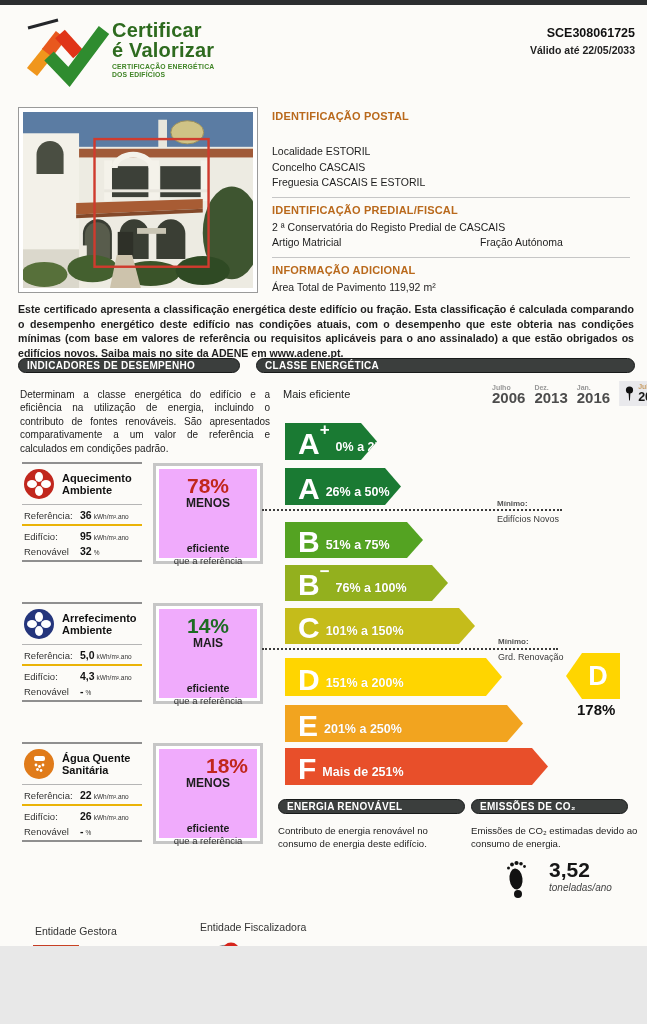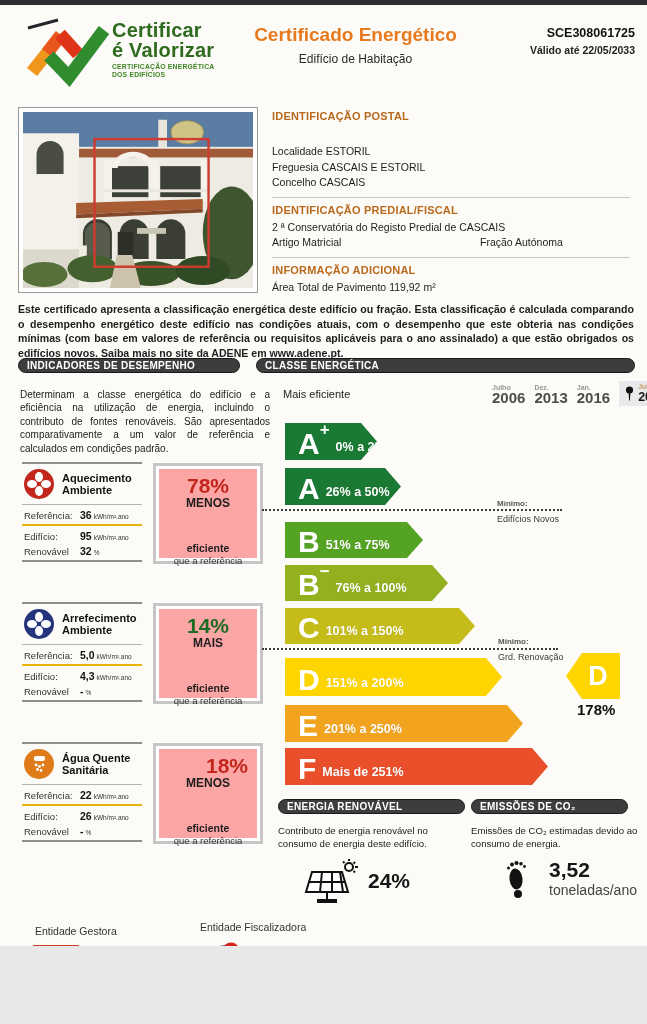--- a/index.html
+++ b/index.html
@@ -43,21 +43,21 @@
   .ind-table{width:120px;border-top:2px solid #8f8f8f;border-bottom:2px solid #8f8f8f;}
   .ind-head{display:flex;align-items:center;padding:5px 0 5px 2px;border-bottom:1px solid #b5b5b5;}
   .ind-icon{width:30px;height:30px;border-radius:50%;flex:0 0 30px;}
   .ind-title{font-size:11px;font-weight:bold;color:#111;line-height:12.5px;margin-left:8px;}
   .ind-row{display:flex;align-items:baseline;padding:4px 0 3px 2px;font-size:9.5px;color:#333;}
   .ind-row.b{border-bottom:2px solid #eab308;}
   .ind-label{width:56px;}
   .ind-val{font-weight:bold;font-size:10.5px;color:#111;}
   .ind-unit{font-size:6.5px;font-weight:normal;color:#333;margin-left:2px;}
   .ind-box{width:104px;height:86px;margin-left:11px;margin-top:1px;border:3px solid #c6c6c6;
-           box-shadow:inset 0 0 0 3px #fff;background:#fca5a5;text-align:center;padding-top:9px;box-sizing:content-box;}
+           box-shadow:inset 0 0 0 3px #fff;background:#f0abfc;text-align:center;padding-top:9px;box-sizing:content-box;}
   .ind-pct{font-size:21px;font-weight:bold;line-height:21px;}
   .ind-word{font-size:12px;font-weight:bold;color:#1d1d1d;line-height:14px;}
   .ind-eff{font-size:10.5px;font-weight:bold;color:#1d1d1d;line-height:12px;margin-top:32px;}
   .ind-ref{font-size:9.5px;color:#333;line-height:12px;margin-top:1px;}
   
   .more-eff{left:283px;top:388px;font-size:11px;color:#222;}
   .timeline{left:492px;top:384px;display:flex;gap:9px;align-items:flex-start;}
   .tl-m{font-size:7px;font-weight:bold;color:#979797;line-height:8px;}
   .tl-y{font-size:15px;font-weight:bold;color:#4c4c4c;line-height:12px;}
   .tl-tag{background:#e9e9ec;clip-path:polygon(0 0,calc(100% - 9px) 0,100% 50%,calc(100% - 9px) 100%,0 100%);
@@ -74,21 +74,21 @@
   .dotline{border-top:2px dotted #3c3c3c;}
   .min-label{font-size:8px;font-weight:bold;color:#555;line-height:9px;}
   .min-value{font-size:9px;color:#3a3a3a;line-height:10px;}
   .result-marker{left:566px;top:653px;width:54px;height:46px;display:flex;align-items:center;justify-content:center;
           clip-path:polygon(16px 0,100% 0,100% 100%,16px 100%,0 50%);}
   .result-letter{font-size:27px;font-weight:bold;color:#fff;margin-left:10px;}
   .result-pct{left:577px;top:701px;font-size:15px;font-weight:bold;color:#101010;}
   
   .sub-text{font-size:9.6px;color:#222;line-height:13px;}
   .big-val{font-size:21px;font-weight:bold;color:#161616;}
-  .val-unit{font-size:14px;color:#444;}
+  .val-unit{font-size:10px;color:#444;font-style:italic;}
   .renew-block{left:302px;top:858px;display:flex;align-items:center;gap:8px;}
   .co2-block{left:505px;top:858px;display:flex;align-items:flex-start;gap:20px;}
   
   .foot-label{font-size:10.5px;color:#333;}
   .adene-logo{left:33px;top:945px;width:46px;height:46px;position:absolute;
               background:linear-gradient(170deg,#c43a24 0%,#d2521f 40%,#e8821c 100%);}
   .adene-text{position:absolute;left:4px;bottom:6px;color:#fff;font-weight:bold;font-size:10.5px;letter-spacing:.5px;}
   .adene-sub{left:33px;top:997px;font-size:7px;font-weight:bold;color:#b23418;letter-spacing:.3px;}
   .dgeg-text{font-size:11px;font-weight:bold;color:#161616;line-height:13px;}
   .page-line{left:579px;top:950px;width:57px;border-top:2px solid #b3622a;}
@@ -109,24 +109,20 @@
       <polyline points="23,39 37,21" stroke="#e8581e" stroke-width="13" fill="none"></polyline>
       <polyline points="36,20 54,40" stroke="#e03418" stroke-width="13" fill="none"></polyline>
       <polyline points="25,42 45,63 80,16" stroke="#2f8c2f" stroke-width="13" fill="none"></polyline>
     </svg>
   </div>
   <div class="abs logo-text">
     <div class="logo-line">Certificar</div>
     <div class="logo-line">é Valorizar</div>
     <div class="logo-sub">CERTIFICAÇÃO ENERGÉTICA</div>
     <div class="logo-sub" style="margin-top:0">DOS EDIFÍCIOS</div>
-  </div>
-  <div class="abs doc-title">
-    <div class="doc-title-main">Certificado Energético</div>
-    <div class="doc-title-sub">Edifício de Habitação</div>
   </div>
   <div class="abs cert-block">
     <div class="cert-num">SCE308061725</div>
     <div class="cert-valid">Válido até 22/05/2033</div>
   </div>
 
   <div class="abs photo">
     <svg viewBox="0 0 238 182" width="230" height="176" preserveAspectRatio="none">
       <rect width="238" height="182" fill="#5b7ca3"></rect>
       <rect x="140" y="8" width="9" height="32" fill="#e8e6dc"></rect>
@@ -158,22 +154,22 @@
       <ellipse cx="132" cy="167" rx="30" ry="13" fill="#3a5429"></ellipse>
       <ellipse cx="186" cy="164" rx="28" ry="15" fill="#2f4a24"></ellipse>
       <polygon points="90,182 122,182 113,148 97,148" fill="#cdc3ac"></polygon>
       <rect x="74" y="28" width="118" height="132" fill="none" stroke="#cf3b2e" stroke-width="2.5"></rect>
     </svg>
   </div>
 
   <div class="abs id-panel">
     <div class="id-heading post">IDENTIFICAÇÃO POSTAL</div>
     <div class="id-line">Localidade ESTORIL</div>
+    <div class="id-line">Concelho CASCAIS</div>
     <div class="id-line">Freguesia CASCAIS E ESTORIL</div>
-    <div class="id-line">Concelho CASCAIS</div>
     <div class="id-sep"></div>
     <div class="id-heading mid">IDENTIFICAÇÃO PREDIAL/FISCAL</div>
     <div class="id-line">2 ª Conservatória do Registo Predial de CASCAIS</div>
     <div class="id-line id-flex">
       <span>Artigo Matricial</span>
       <span class="fracao">Fração Autónoma</span>
     </div>
     <div class="id-sep"></div>
     <div class="id-heading mid">INFORMAÇÃO ADICIONAL</div>
     <div class="id-line">Área Total de Pavimento 119,92 m²</div>
@@ -385,42 +381,20 @@
     <span class="result-letter">D</span>
   </div>
   <div class="abs result-pct">178%</div>
 
   <div class="abs sec-bar" style="left:278px;top:799px;width:187px;">ENERGIA RENOVÁVEL</div>
   <div class="abs sec-bar" style="left:471px;top:799px;width:157px;">EMISSÕES DE CO₂</div>
 
   <div class="abs sub-text" style="left:278px;top:824px;width:184px;">Contributo de energia renovável no consumo de energia deste edifício.</div>
   <div class="abs sub-text" style="left:471px;top:824px;width:168px;">Emissões de CO₂ estimadas devido ao consumo de energia.</div>
 
-  <div class="abs renew-block">
-    <svg width="58" height="46" viewBox="0 0 58 46">
-      <g stroke="#121212" stroke-width="2" fill="none">
-        <polygon points="10,14 40,14 46,34 4,34" fill="#fff"></polygon>
-        <line x1="20" y1="14" x2="18" y2="34"></line>
-          <line x1="30" y1="14" x2="30" y2="34"></line>
-          <line x1="38" y1="14" x2="41" y2="34"></line>
-        <line x1="7" y1="24" x2="43" y2="24"></line>
-        <line x1="25" y1="34" x2="25" y2="41"></line>
-      </g>
-      <rect x="15" y="41" width="20" height="4" fill="#121212"></rect>
-      <g stroke="#121212" stroke-width="2" fill="none">
-        <circle cx="47" cy="9" r="4"></circle>
-        <line x1="47" y1="1" x2="47" y2="3"></line>
-          <line x1="53" y1="4" x2="51.5" y2="5.5"></line>
-          <line x1="56" y1="9" x2="53" y2="9"></line>
-        <line x1="41" y1="3.5" x2="42.5" y2="5"></line>
-          <line x1="53" y1="14.5" x2="51.5" y2="13"></line>
-      </g>
-    </svg>
-    <span class="big-val">24%</span>
-  </div>
 
   <div class="abs co2-block">
     <svg width="24" height="42" viewBox="0 0 24 42">
       <g fill="#121212">
         <ellipse cx="11" cy="21" rx="6.5" ry="10.5" transform="rotate(-7 11 21)"></ellipse>
         <circle cx="13" cy="36" r="4"></circle>
         <circle cx="3.5" cy="10" r="1.5"></circle>
           <circle cx="7" cy="6.5" r="1.9"></circle>
           <circle cx="11.5" cy="5" r="2.1"></circle>
         <circle cx="16" cy="5.8" r="1.8"></circle>

